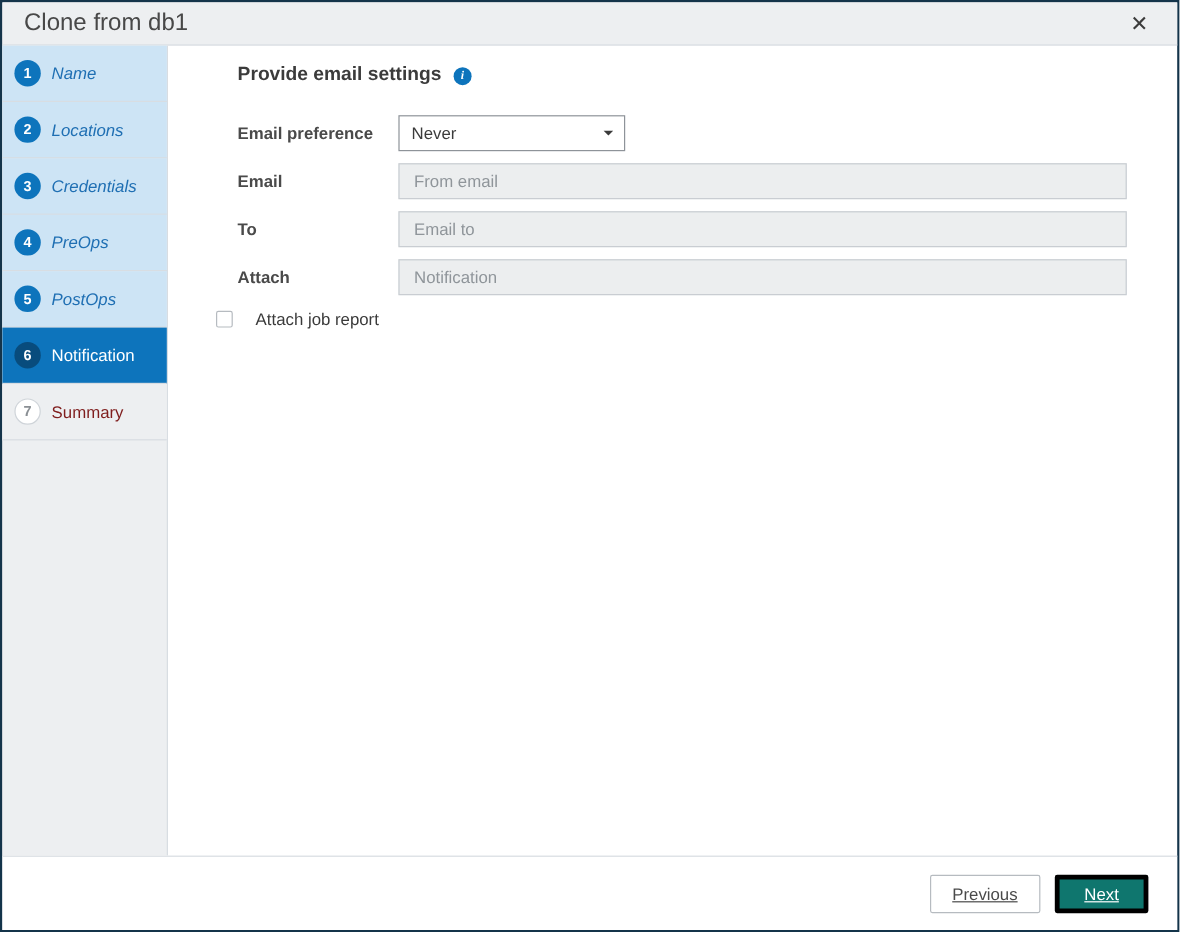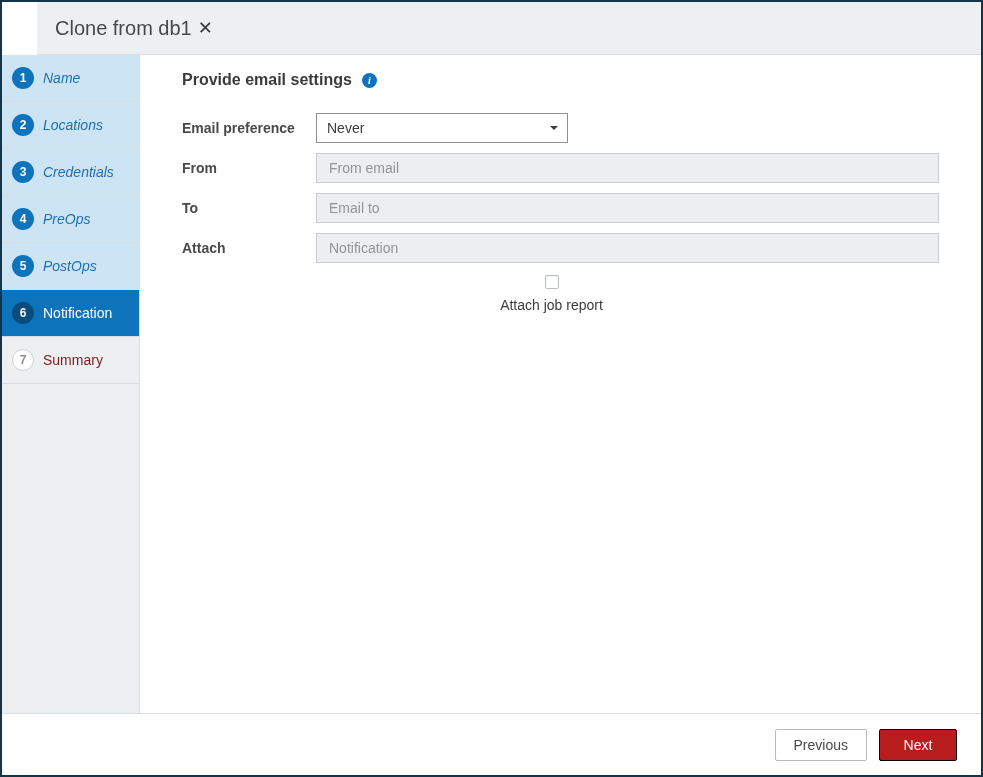--- a/index.html
+++ b/index.html
@@ -12,28 +12,27 @@
   }
   .modal {
     width: 983px;
     height: 777px;
     border: 2px solid #14344a;
     display: flex;
     flex-direction: column;
     background: #fff;
   }
   .titlebar {
-    height: 53px;
+    height: 36px;
     background: #edeff1;
     border-bottom: 1px solid #d8dde2;
     display: flex;
     align-items: center;
-    justify-content: flex-start;
+    justify-content: space-between;
     padding: 0 18px 0 18px;
-    margin-left: 35px;
   }
   .titlebar h1 {
     font-size: 20px;
     font-weight: 400;
     color: #484848;
   }
   .close-x {
     font-size: 18px;
     color: #3b3b3b;
     cursor: pointer;
@@ -93,21 +92,21 @@
     color: #fff;
   }
   .step.upcoming .step-badge {
     background: #ffffff;
     color: #8a8f94;
     border: 1px solid #cfd4d9;
   }
   .step-label { font-size: 14px; }
   .content {
     flex: 1 1 auto;
-    padding: 16px 42px 16px 42px;
+    padding: 16px 42px 16px 58px;
     overflow: auto;
   }
   .content-title {
     display: flex;
     align-items: center;
     gap: 10px;
     margin-bottom: 22px;
   }
   .content-title h2 {
     font-size: 16px;
@@ -137,21 +136,21 @@
   }
   .form-label {
     width: 134px;
     flex-shrink: 0;
     font-size: 14px;
     color: #4a4a4a;
     font-weight: bold;
   }
   .select-wrap {
     position: relative;
-    width: 252px;
+    width: 189px;
   }
   select.select {
     width: 100%;
     height: 30px;
     border: 1px solid #8e9399;
     background: #fff;
     padding: 0 22px 0 10px;
     font-size: 14px;
     color: #3b3b3b;
     appearance: none;
@@ -177,24 +176,23 @@
     background: #eceeef;
     padding: 0 12px;
     font-size: 14px;
     color: #6d7277;
     border-radius: 0;
   }
   .text-input::placeholder { color: #8f959a; }
   .checkbox-row {
     display: flex;
     align-items: center;
-    gap: 8px;
+    gap: 19px;
     margin-top: 10px;
     margin-left: -18px;
-    flex-direction: column;
   }
   .checkbox {
     width: 14px;
     height: 14px;
     border: 1px solid #b6bbc0;
     border-radius: 2px;
     background: #fff;
     flex-shrink: 0;
     cursor: pointer;
   }
@@ -211,29 +209,30 @@
   .btn {
     height: 32px;
     min-width: 78px;
     padding: 0 18px;
     font-size: 14px;
     border-radius: 2px;
     cursor: pointer;
     display: flex;
     align-items: center;
     justify-content: center;
+    text-decoration: underline;
   }
   .btn-secondary {
     background: #fff;
     border: 1px solid #b6bbc0;
     color: #4a4a4a;
   }
   .btn-primary {
-    background: #b91c1c;
-    border: 1px solid #000000;
+    background: #0f766e;
+    border: 4px solid #000000;
     color: #fff;
   }
 </style>
 </head>
 <body>
 
 <div class="modal">
 
   <div class="titlebar">
     <h1>Clone from db1</h1>
@@ -283,21 +282,21 @@
         <div class="form-label">Email preference</div>
         <div class="select-wrap">
           <select class="select">
             <option>Never</option>
           </select>
           <span class="select-caret"></span>
         </div>
       </div>
 
       <div class="form-row">
-        <div class="form-label">From</div>
+        <div class="form-label">Email</div>
         <input type="text" class="text-input" disabled="" placeholder="From email" style="">
       </div>
 
       <div class="form-row">
         <div class="form-label">To</div>
         <input type="text" class="text-input" disabled="" placeholder="Email to" style="">
       </div>
 
       <div class="form-row">
         <div class="form-label">Attach</div>

